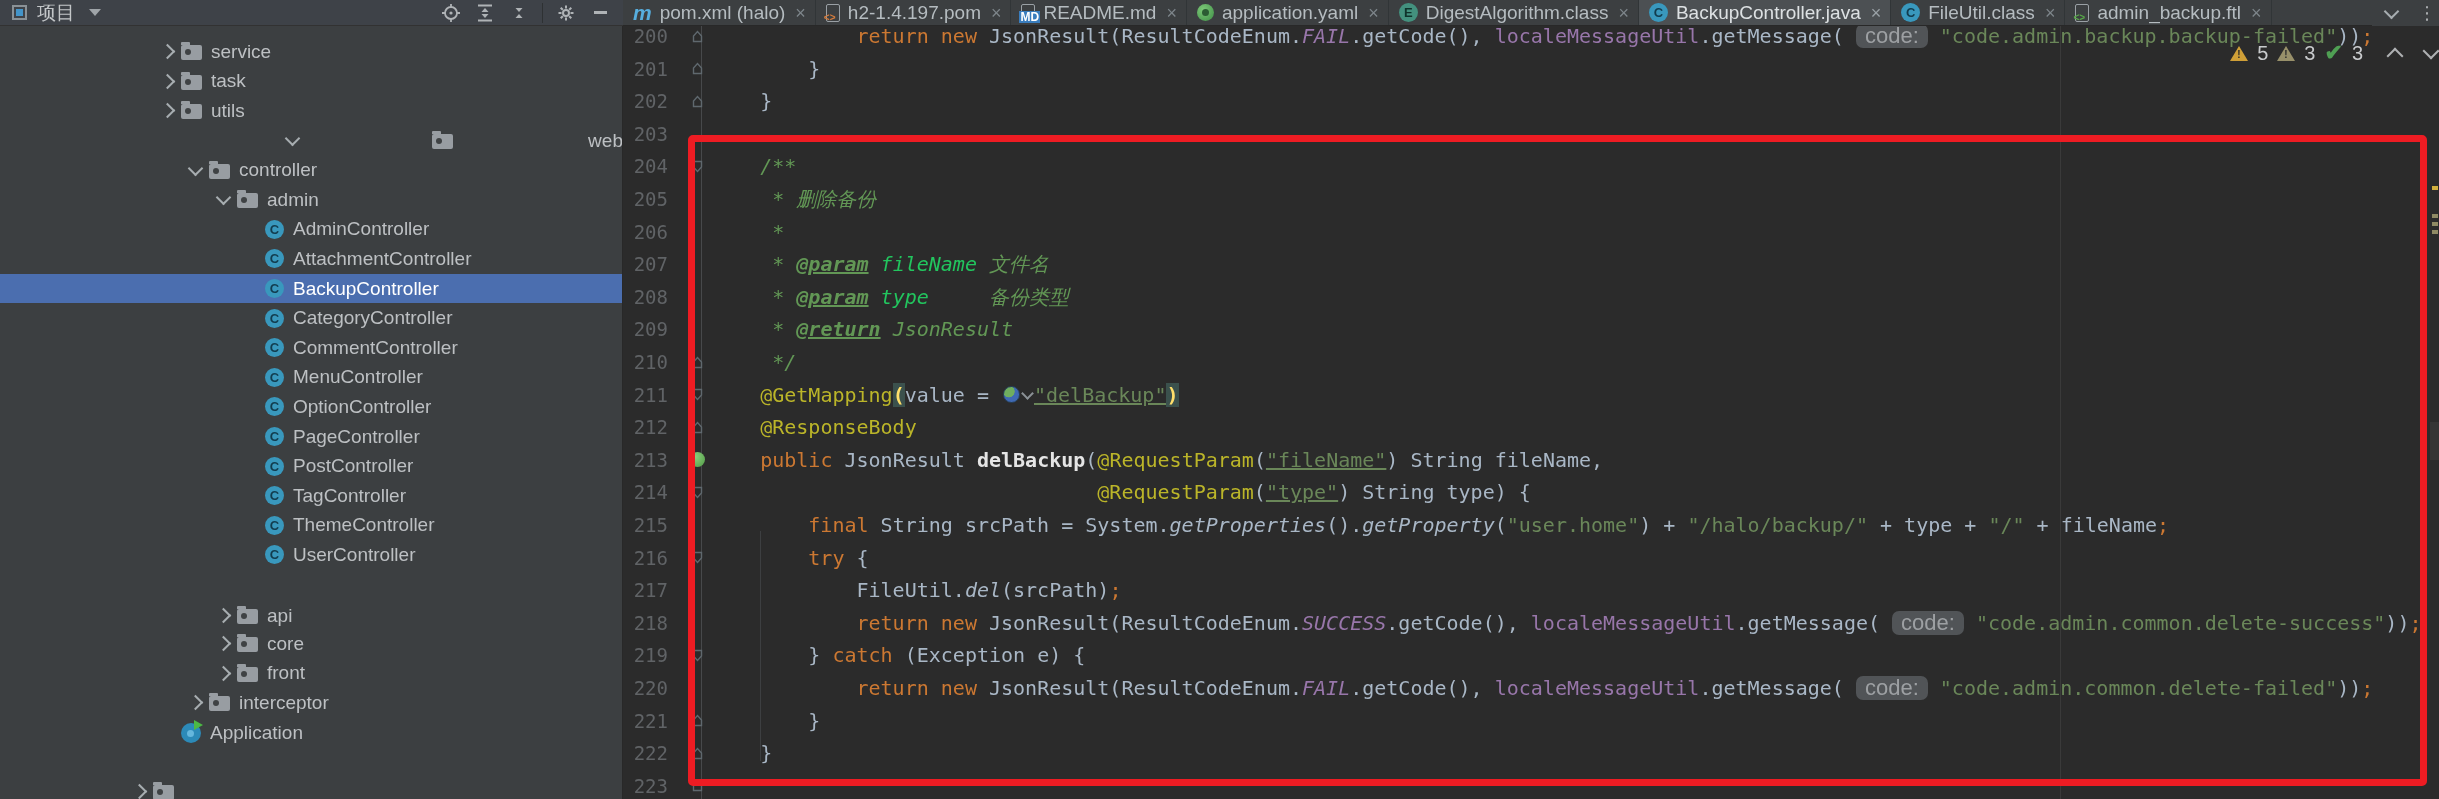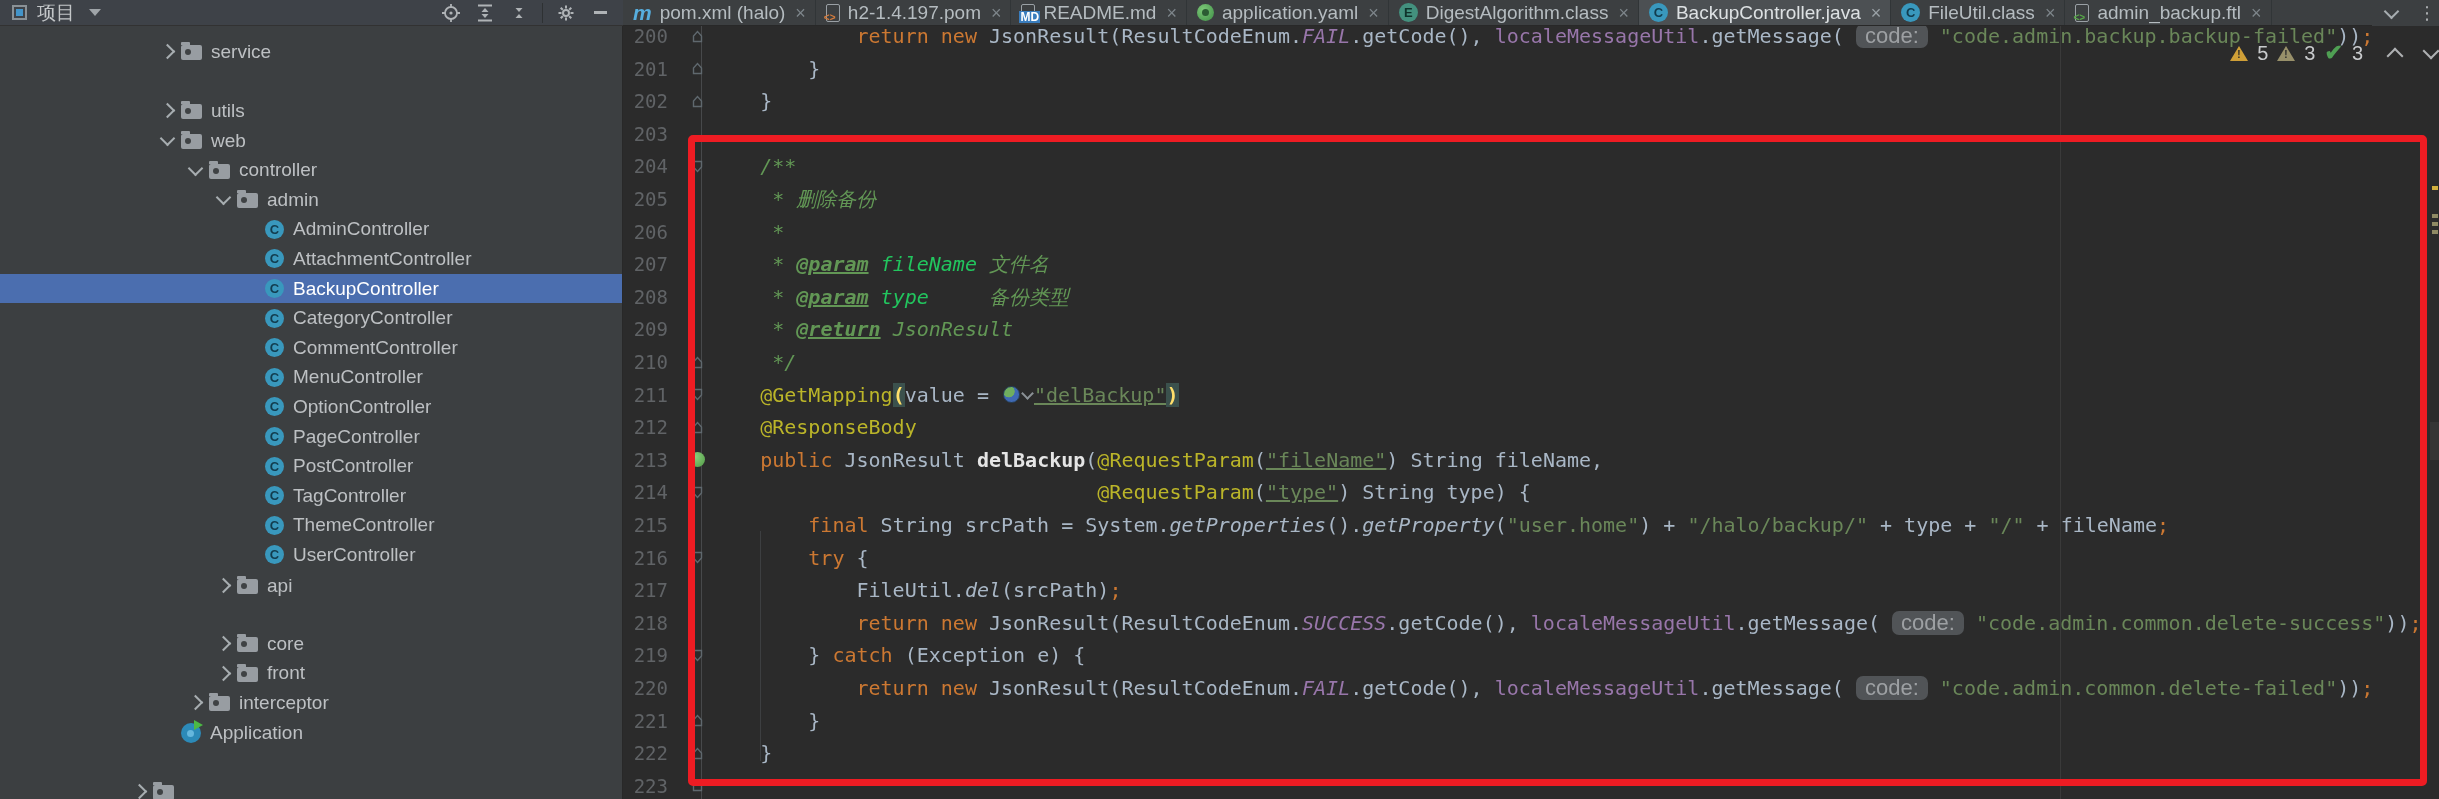--- a/index.html
+++ b/index.html
@@ -240,29 +240,37 @@
 
   <div id="tree">
       <div class="trow" style="top: 11px;">
         <span style="width:153px;min-width:153px;"></span>
         <span class="chevslot">
           <span class="chev right"></span>
         </span>
         <span class="pkg"></span>
         <span class="label">service</span>
       </div>
+      <div class="trow" style="top: 40.6px;">
+        <span style="width:153px;min-width:153px;"></span>
+        <span class="chevslot">
+          <span class="chev right"></span>
+        </span>
+        <span class="pkg"></span>
+        <span class="label">task</span>
+      </div>
       <div class="trow" style="top: 70.2px;">
         <span style="width:153px;min-width:153px;"></span>
         <span class="chevslot">
           <span class="chev right"></span>
         </span>
         <span class="pkg"></span>
         <span class="label">utils</span>
       </div>
-      <div class="trow" style="top: 99.8px;">
+      <div class="trow" style="top: 99.8px; justify-content: space-between;">
         <span style="width:153px;min-width:153px;"></span>
         <span class="chevslot">
           <span class="chev down"></span>
         </span>
         <span class="pkg"></span>
         <span class="label">web</span>
       </div>
       <div class="trow" style="top: 129.4px;">
         <span style="width:181px;min-width:181px;"></span>
         <span class="chevslot">
@@ -344,21 +352,21 @@
         <span class="chevslot"></span>
         <span class="ci c">C</span>
         <span class="label">ThemeController</span>
       </div>
       <div class="trow" style="top: 514.2px;">
         <span style="width:237px;min-width:237px;"></span>
         <span class="chevslot"></span>
         <span class="ci c">C</span>
         <span class="label">UserController</span>
       </div>
-      <div class="trow" style="top: 545px; text-align: right;">
+      <div class="trow" style="top: 575px; text-align: right;">
         <span style="width:209px;min-width:209px;"></span>
         <span class="chevslot">
           <span class="chev right"></span>
         </span>
         <span class="pkg"></span>
         <span class="label">api</span>
       </div>
       <div class="trow" style="top: 603px;">
         <span style="width:209px;min-width:209px;"></span>
         <span class="chevslot">

